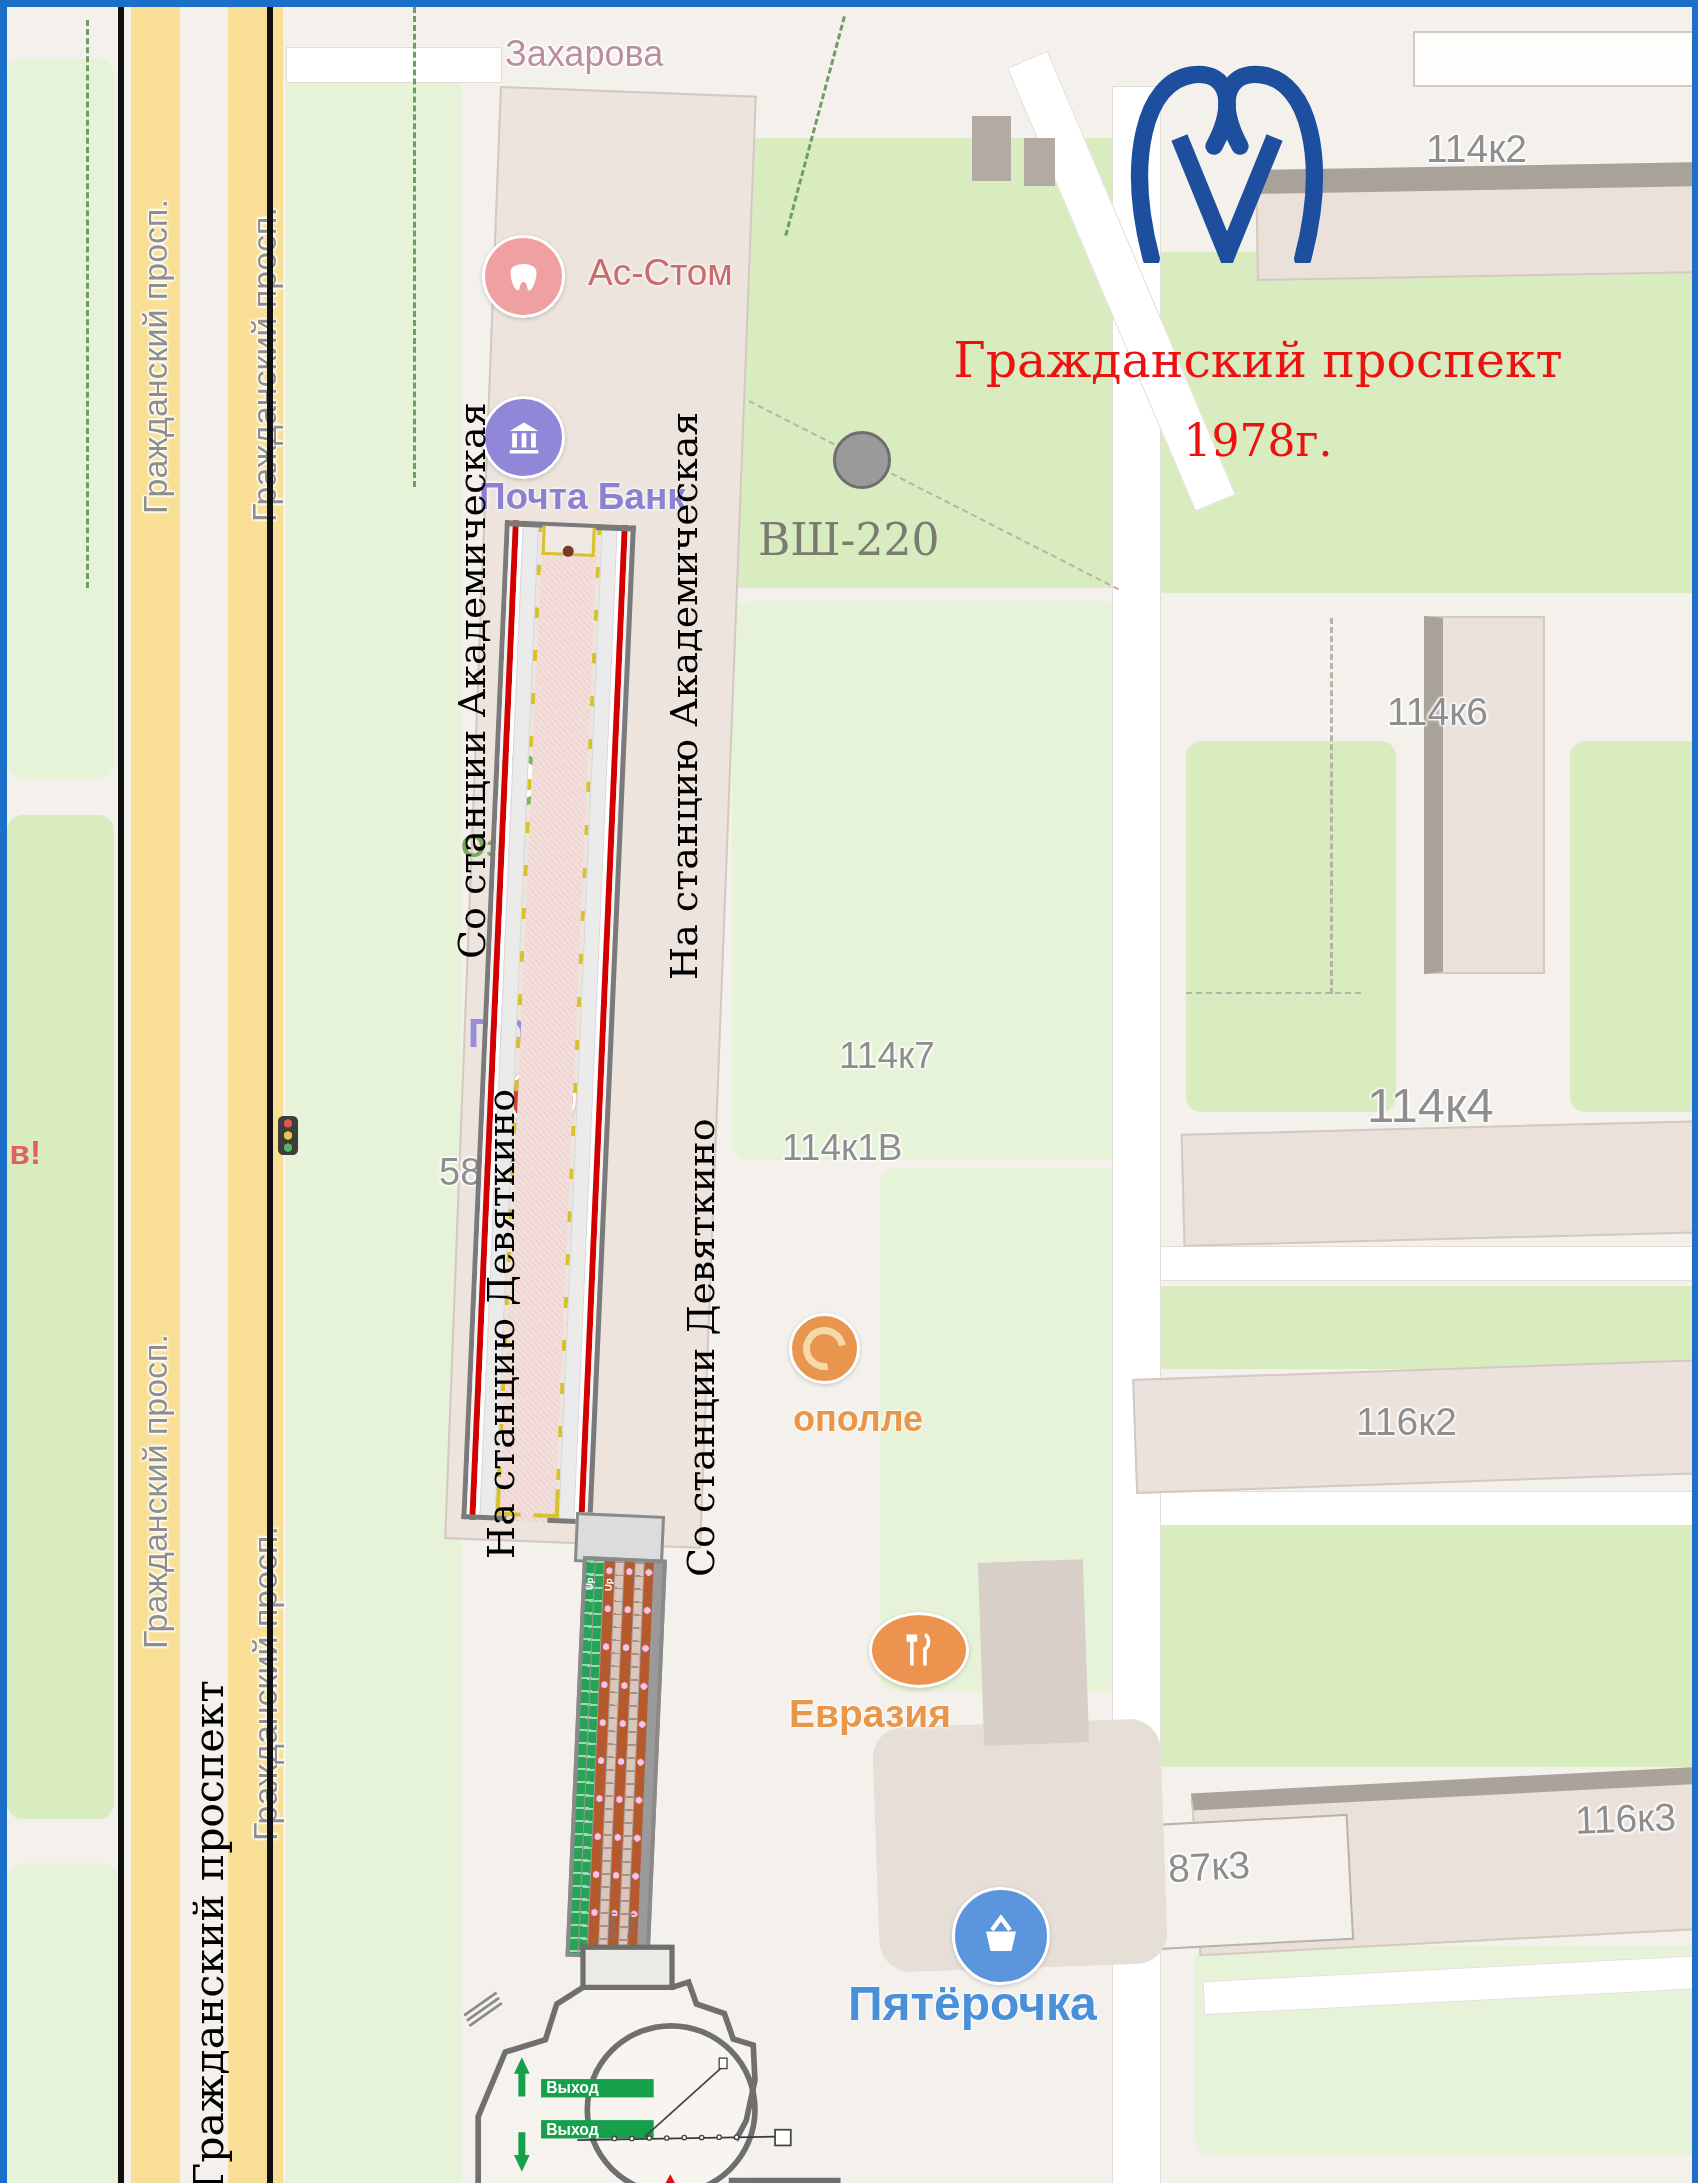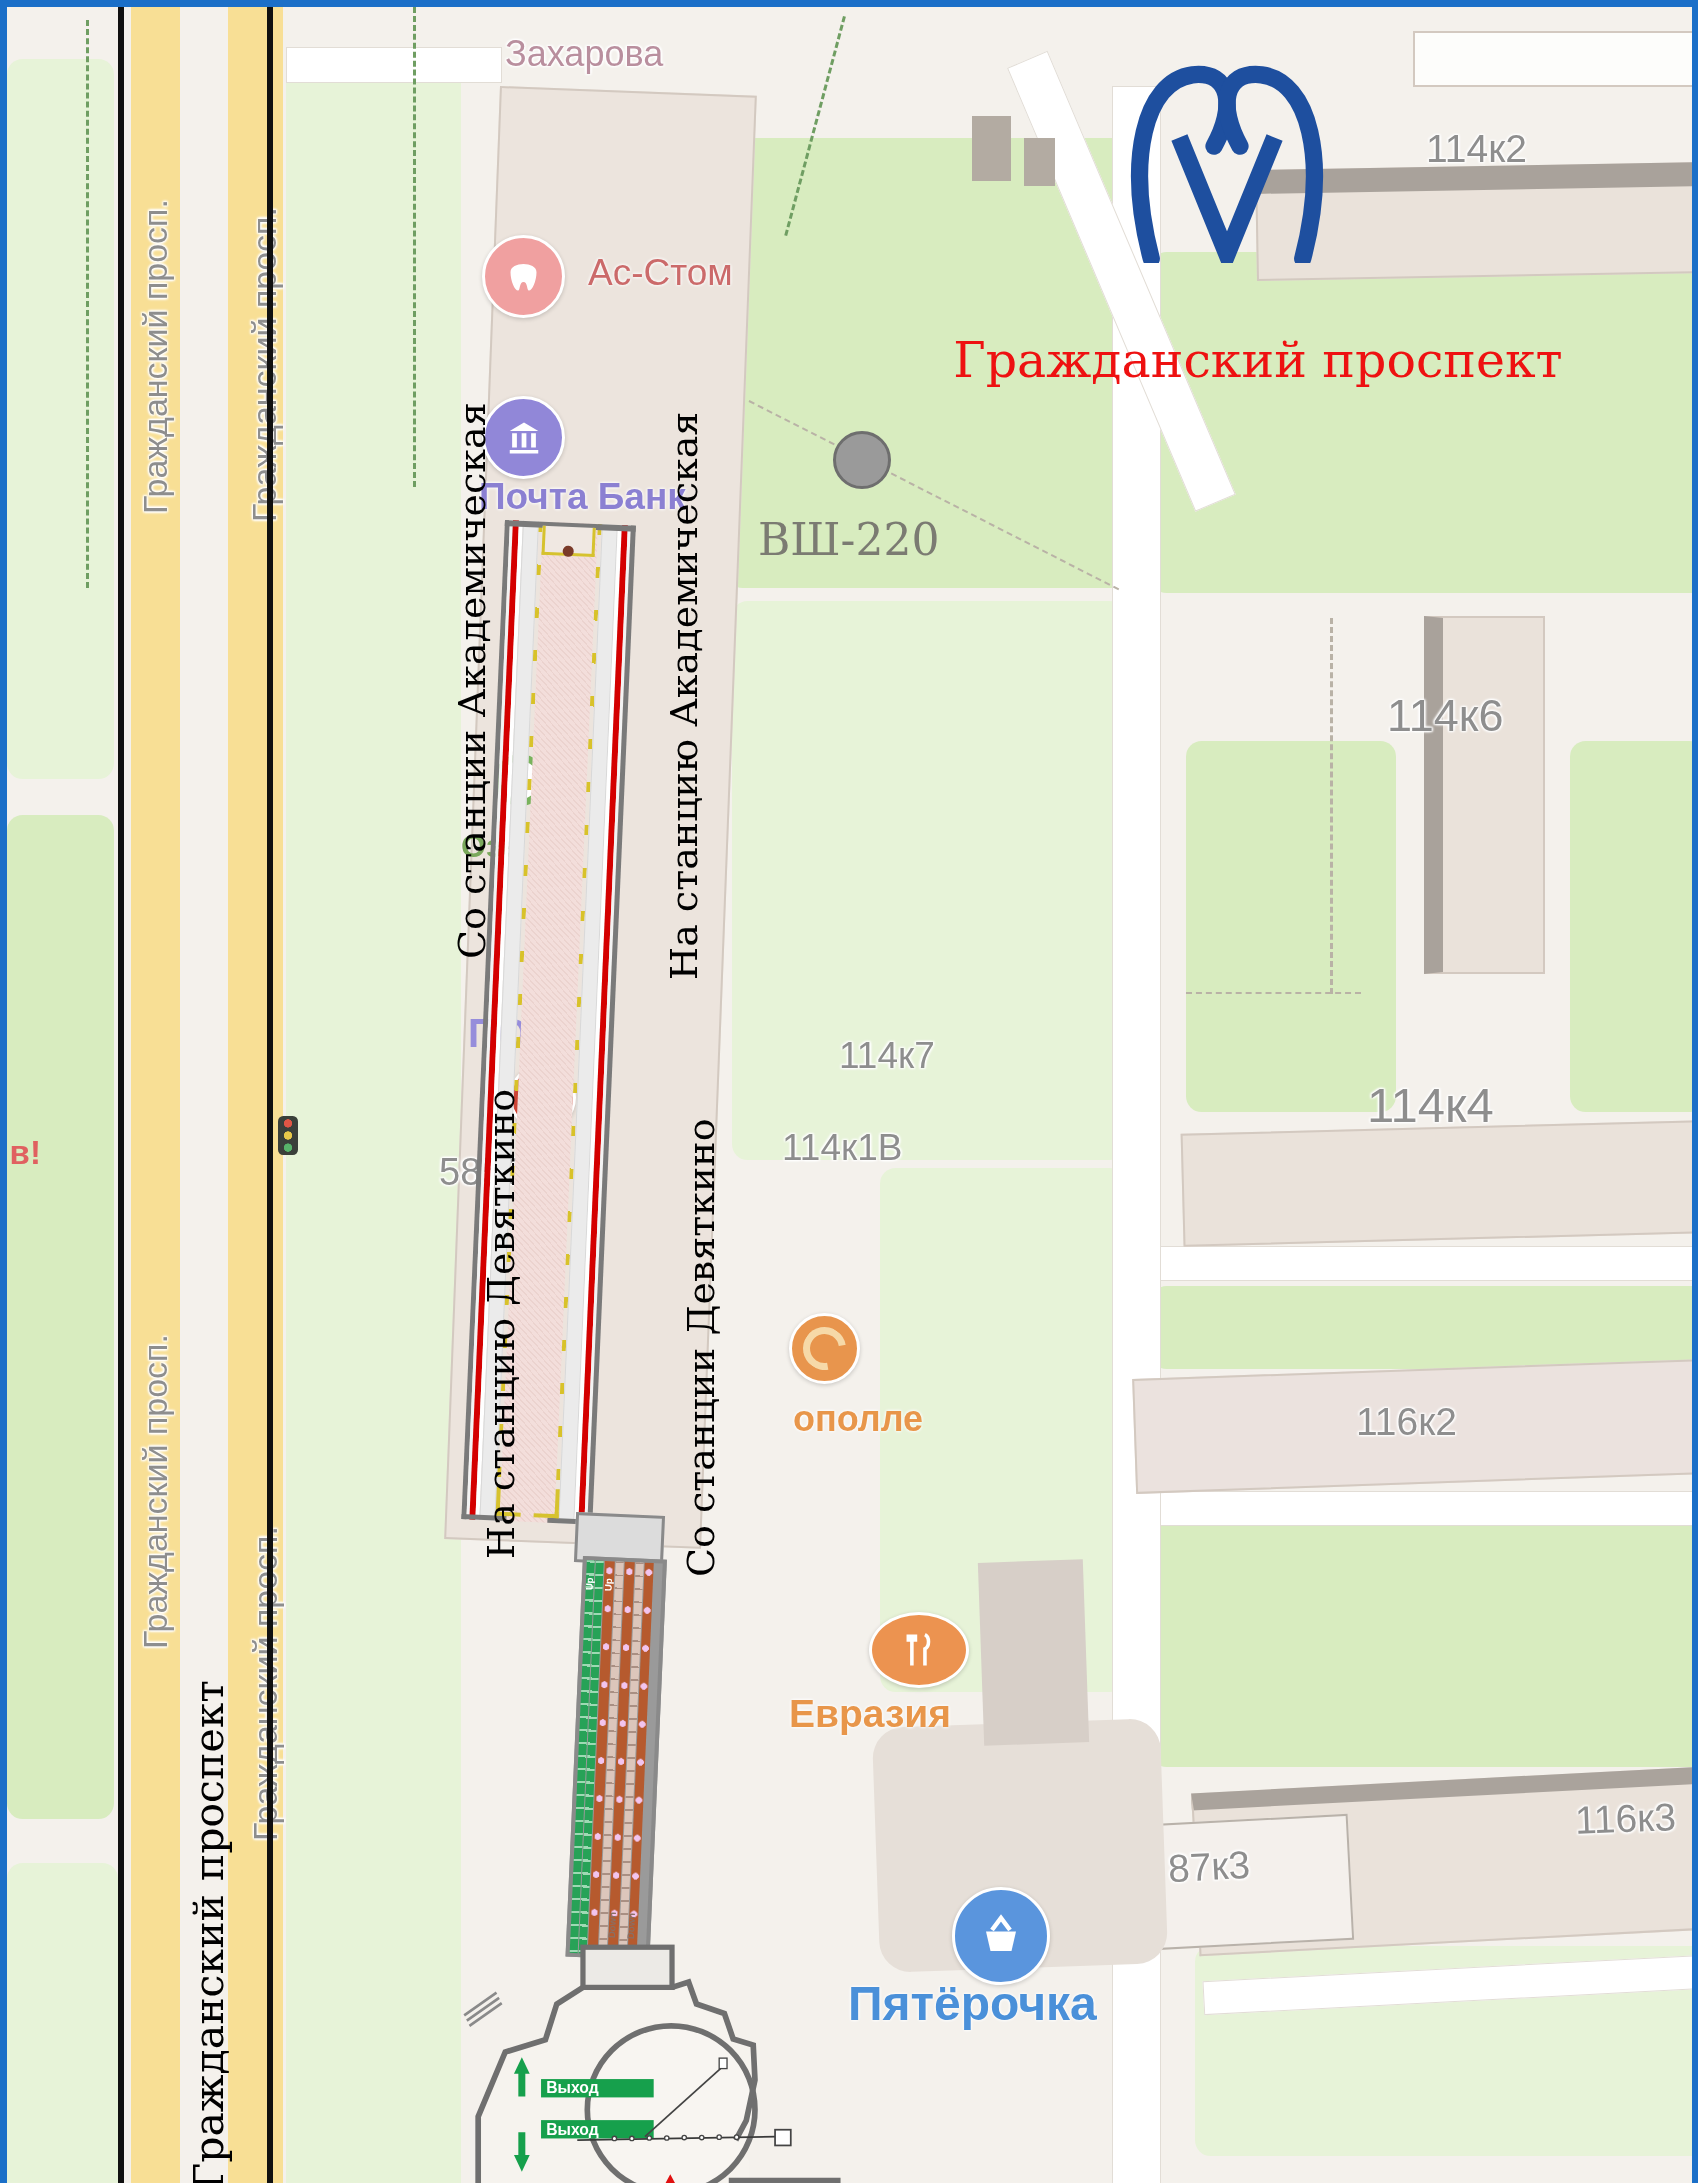--- a/index.html
+++ b/index.html
@@ -97,21 +97,21 @@
   <div class="abs dashg" style="left:1323px;top:611px;height:376px;border-left-color:#b9b2a6;"></div>
   <div class="abs dashgr" style="left:1179px;top:985px;width:175px;"></div>
 
   <div class="abs lbl vmap" style="left:129px;top:70px;height:437px;font-size:34px;">Гражданский просп.</div>
   <div class="abs lbl vmap" style="left:238px;top:57px;height:458px;font-size:34px;">Гражданский просп.</div>
   <div class="abs lbl vmap" style="left:129px;top:1210px;height:432px;font-size:34px;">Гражданский просп.</div>
   <div class="abs lbl vmap" style="left:239px;top:1380px;height:454px;font-size:34px;">Гражданский просп.</div>
   <div class="abs lbl" style="left:498px;top:26px;font-size:36px;color:#b98f9e;">Захарова</div>
 
   <div class="abs lbl" style="left:1419px;top:120px;font-size:39px;">114к2</div>
-  <div class="abs lbl" style="left:1380px;top:683px;font-size:45px;">114к6</div>
+  <div class="abs lbl" style="left:1380px;top:683px;font-size:39px;">114к6</div>
   <div class="abs lbl" style="left:832px;top:1028px;font-size:37px;">114к7</div>
   <div class="abs lbl" style="left:775px;top:1120px;font-size:37px;">114к1В</div>
   <div class="abs lbl" style="left:1360px;top:1070px;font-size:49px;">114к4</div>
   <div class="abs lbl" style="left:1349px;top:1393px;font-size:39px;">116к2</div>
   <div class="abs lbl" style="left:1568px;top:1790px;font-size:39px;transform:rotate(-2deg);">116к3</div>
   <div class="abs lbl" style="left:1161px;top:1838px;font-size:39px;transform:rotate(-3deg);">87к3</div>
 
   <div class="abs poi" style="left:475px;top:228px;width:77px;height:77px;background:#f0a0a0;">
     <svg width="39" height="39" viewBox="0 0 36 32">
         <path d="M6,12 C6,2 30,2 30,12 C30,20 26,29 23,29 C21,29 22,21 18,21 C14,21 15,29 13,29 C10,29 6,20 6,12 Z" fill="#fff"></path>
@@ -165,20 +165,21 @@
   <div class="abs blkline" style="left:260px;top:0;width:5.7px;height:2672px;"></div>
 
   <div class="abs vser" style="left:178px;top:1703px;height:480px;font-size:41px;">Гражданский проспект</div>
 
   <svg class="abs" style="left:1111px;top:57px;" width="218" height="199" viewBox="0 0 100 92">
     <path d="M15,90 C3,44 12,8 34,5 C52,3 54,20 44,38" fill="none" stroke="#1e4f9f" stroke-width="8" stroke-linecap="round"></path>
     <path d="M85,90 C97,44 88,8 66,5 C48,3 46,20 56,38" fill="none" stroke="#1e4f9f" stroke-width="8" stroke-linecap="round"></path>
     <path d="M28,34 L50,88 L72,34" fill="none" stroke="#1e4f9f" stroke-width="8" stroke-linejoin="miter"></path>
   </svg>
   <div class="abs ser" style="left:939px;top:325px;width:624px;text-align:center;font-size:49px;color:#ee1111;">Гражданский проспект</div>
+  <div class="abs ser" style="left:939px;top:408px;width:624px;text-align:center;font-size:44px;color:#ee1111;">1978г.</div>
 
   <div class="abs" style="left:826px;top:424px;width:52px;height:52px;border-radius:50%;background:#9a9a9a;border:3.9px solid #6e6e6e;"></div>
   <div class="abs ser" style="left:751px;top:507px;font-size:44px;color:#7b7b72;">ВШ-220</div>
 
   <div class="abs" id="plat" style="left:498px;top:513px;width:131px;height:1000px;transform:rotate(2.5deg);transform-origin:top left;">
     <div class="w"></div>
     <div class="g1"></div>
     <div class="red"></div>
     <div class="g2"></div>
     <div class="trk"></div>

